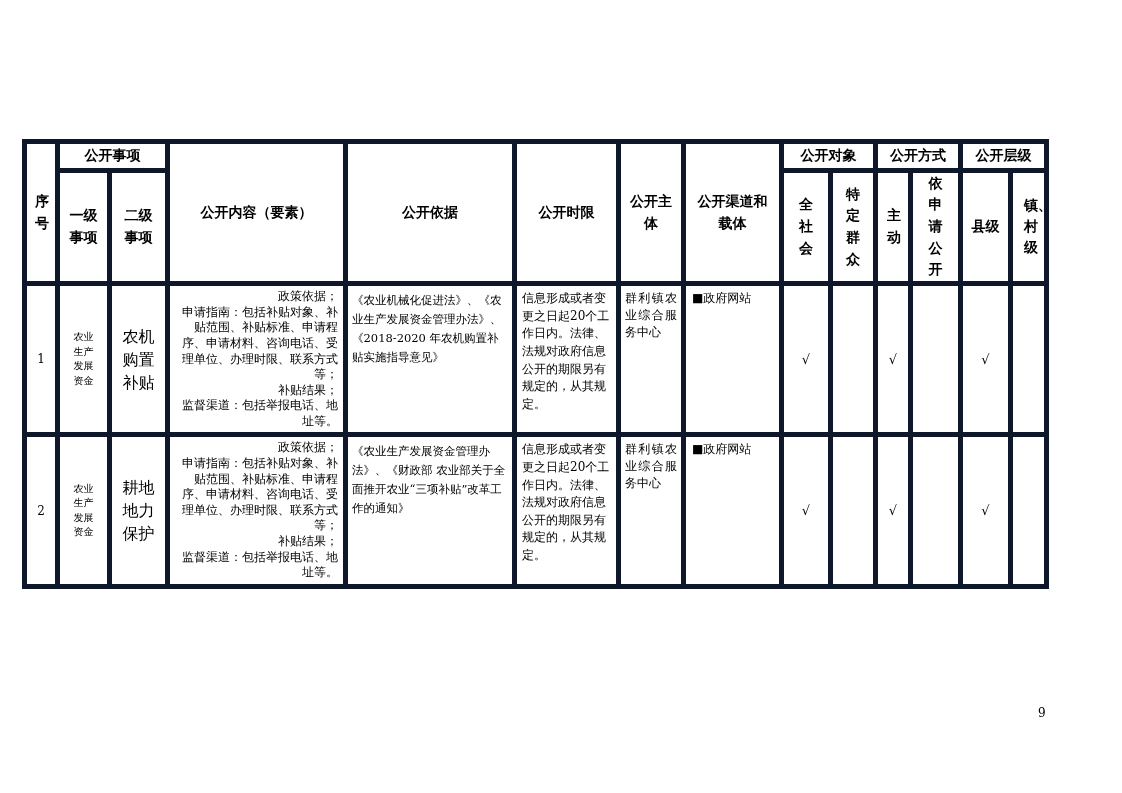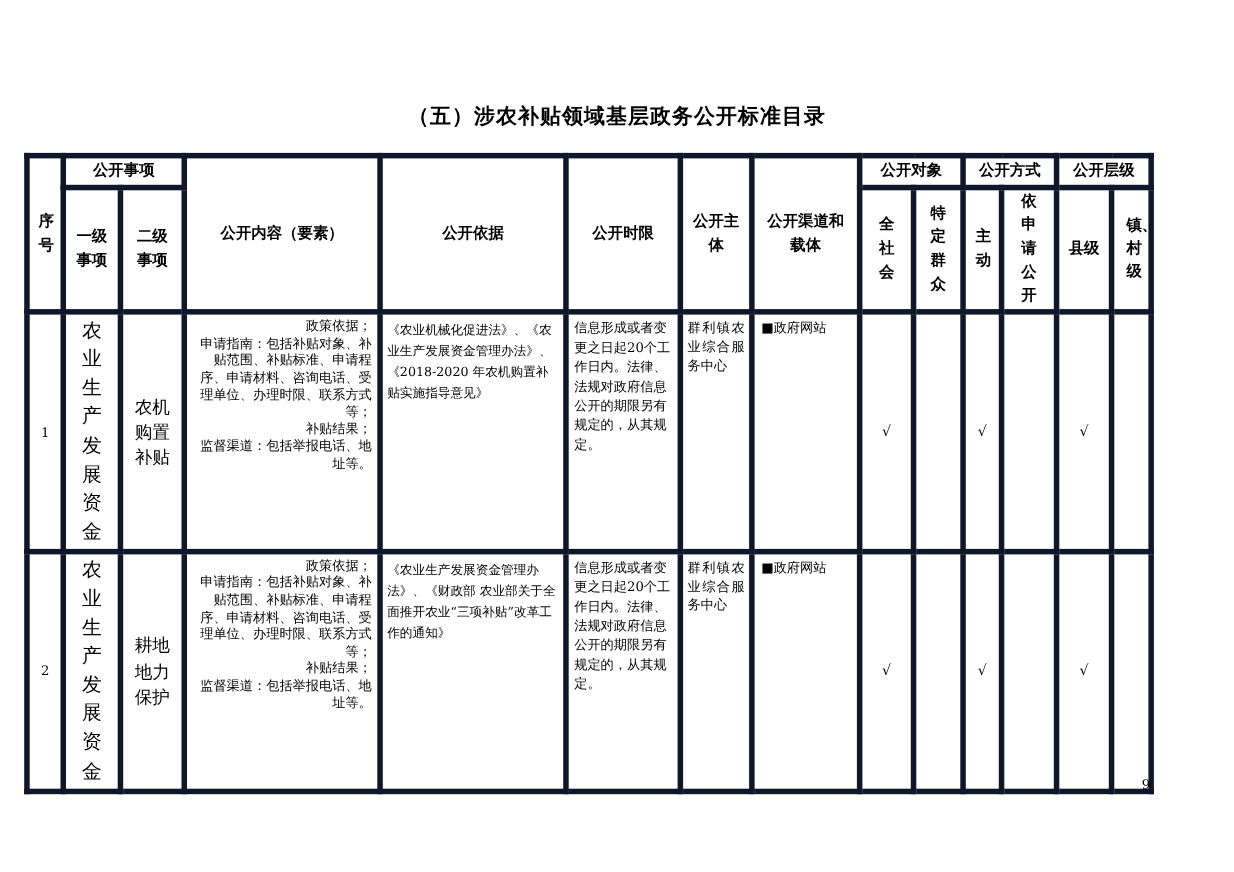--- a/index.html
+++ b/index.html
@@ -59,21 +59,21 @@
   th.h-townvillage { padding: 0 11px; line-height: 1.5; }
 
   .std-table td {
     font-size: 12px;
     vertical-align: middle;
   }
   tr.body-row-1 td { height: 129px; }
   tr.body-row-2 td { height: 123px; }
 
   td.c-serial { text-align: center; }
-  td.c-level1 { text-align: center; font-size: 18px; padding: 2px 12px; line-height: 1.45; }
+  td.c-level1 { text-align: center; font-size: 10px; padding: 2px 12px; line-height: 1.45; }
   td.c-level2 { text-align: center; font-size: 16px; padding: 2px 7px; line-height: 1.45; }
   td.c-content {
     text-align: right; vertical-align: top;
     padding: 3px 5px;
     line-height: 15.6px;
     white-space: pre-wrap;
     font-size: 12px;
   }
   td.c-basis {
     text-align: left; vertical-align: top;
@@ -104,21 +104,20 @@
     top: 706px;
     left: 1038px;
     font-size: 12px;
   }
 </style>
 </head>
 <body>
 
 <div class="page">
 
-  <h1 class="doc-title">（五）涉农补贴领域基层政务公开标准目录</h1>
 
   <table class="std-table">
     <colgroup>
       <col style="width:33px">
         <col style="width:52px">
         <col style="width:58px">
       <col style="width:178px">
         <col style="width:169px">
         <col style="width:104px">
       <col style="width:65px">

